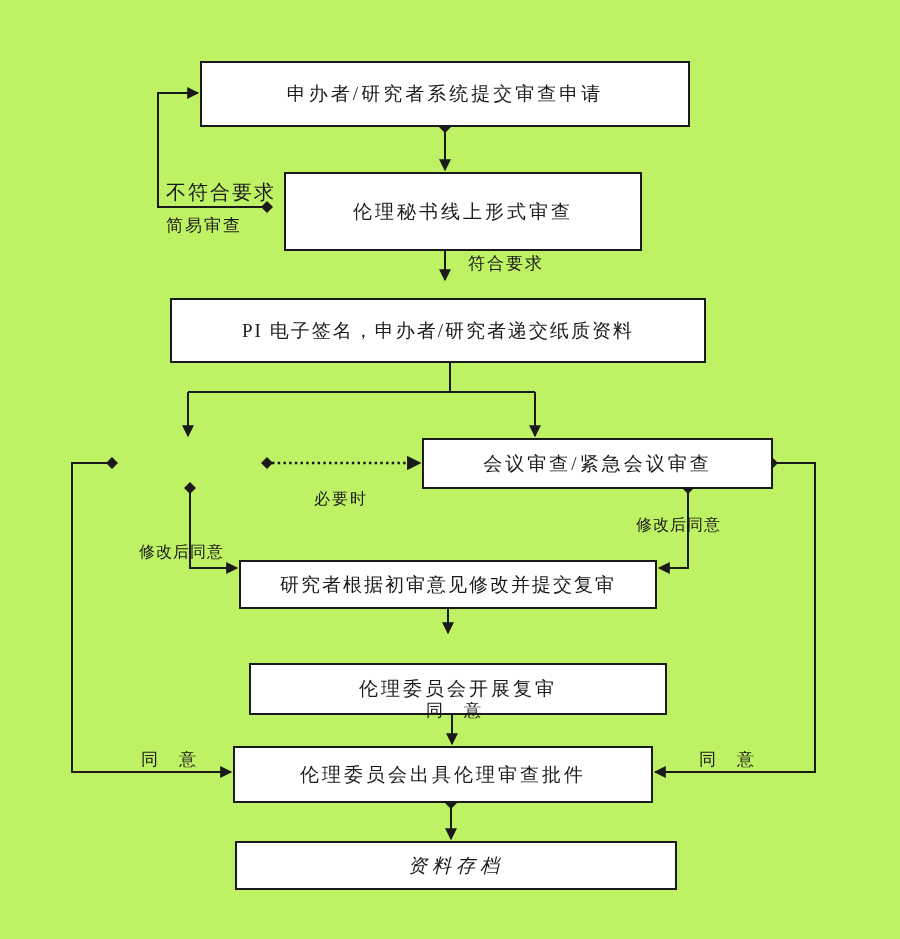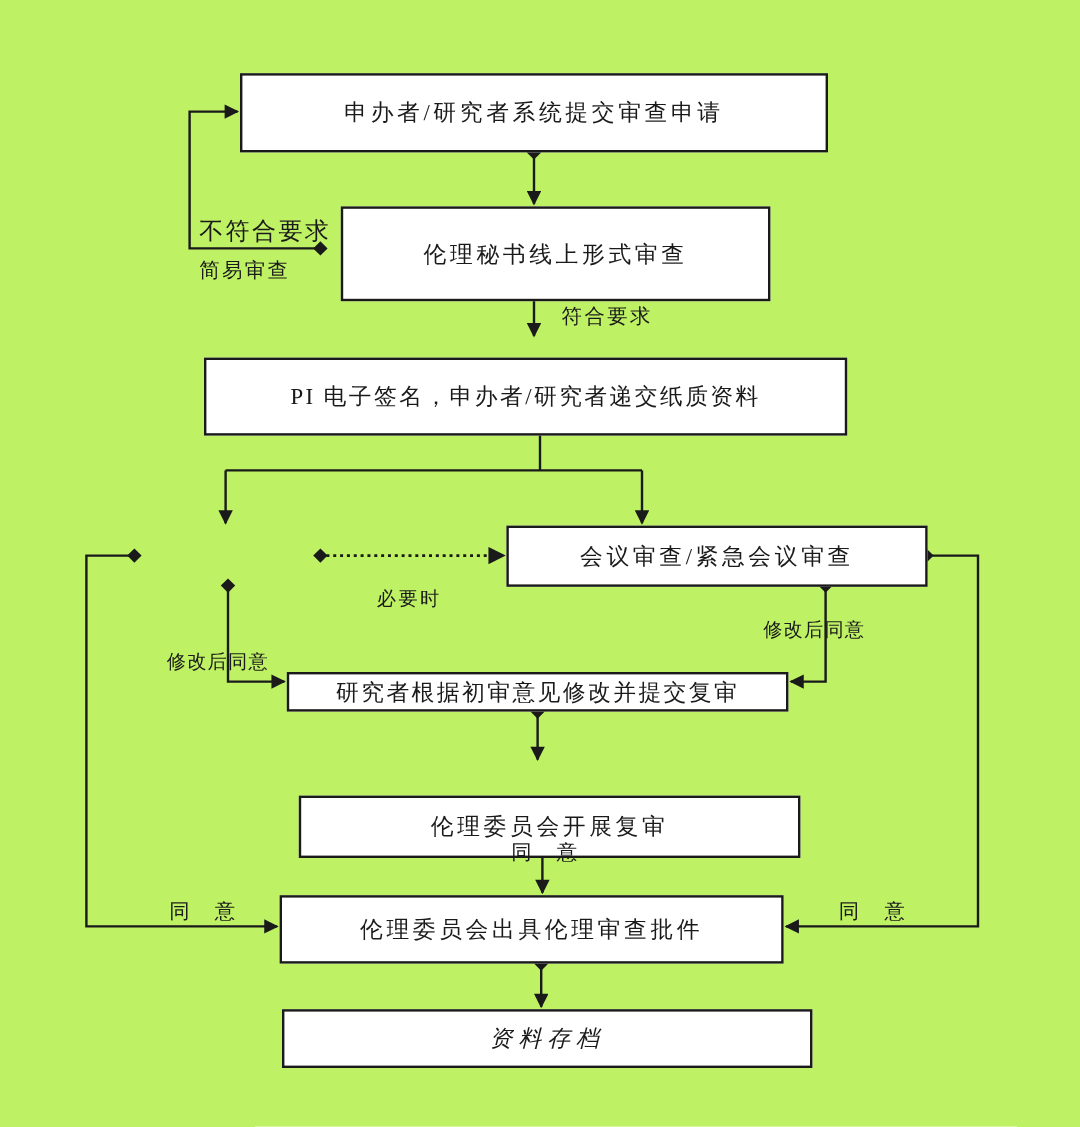--- a/index.html
+++ b/index.html
@@ -110,21 +110,21 @@
 
   <div class="node small" style="left:170px;top:282px;width:536px;height:65px">
     <span>PI 电子签名，申办者/研究者递交纸质资料</span>
   </div>
 
 
   <div class="node" style="left:422px;top:438px;width:351px;height:51px">
     <span>会议审查/紧急会议审查</span>
   </div>
 
-  <div class="node small" style="left:239px;top:544px;width:418px;height:33px">
+  <div class="node small" style="left:239px;top:544px;width:418px;height:49px">
     <span>研究者根据初审意见修改并提交复审</span>
   </div>
 
   <div class="node" style="left:249px;top:663px;width:418px;height:52px">
     <span>伦理委员会开展复审</span>
   </div>
 
   <div class="node" style="left:233px;top:746px;width:420px;height:57px">
     <span>伦理委员会出具伦理审查批件</span>
   </div>

